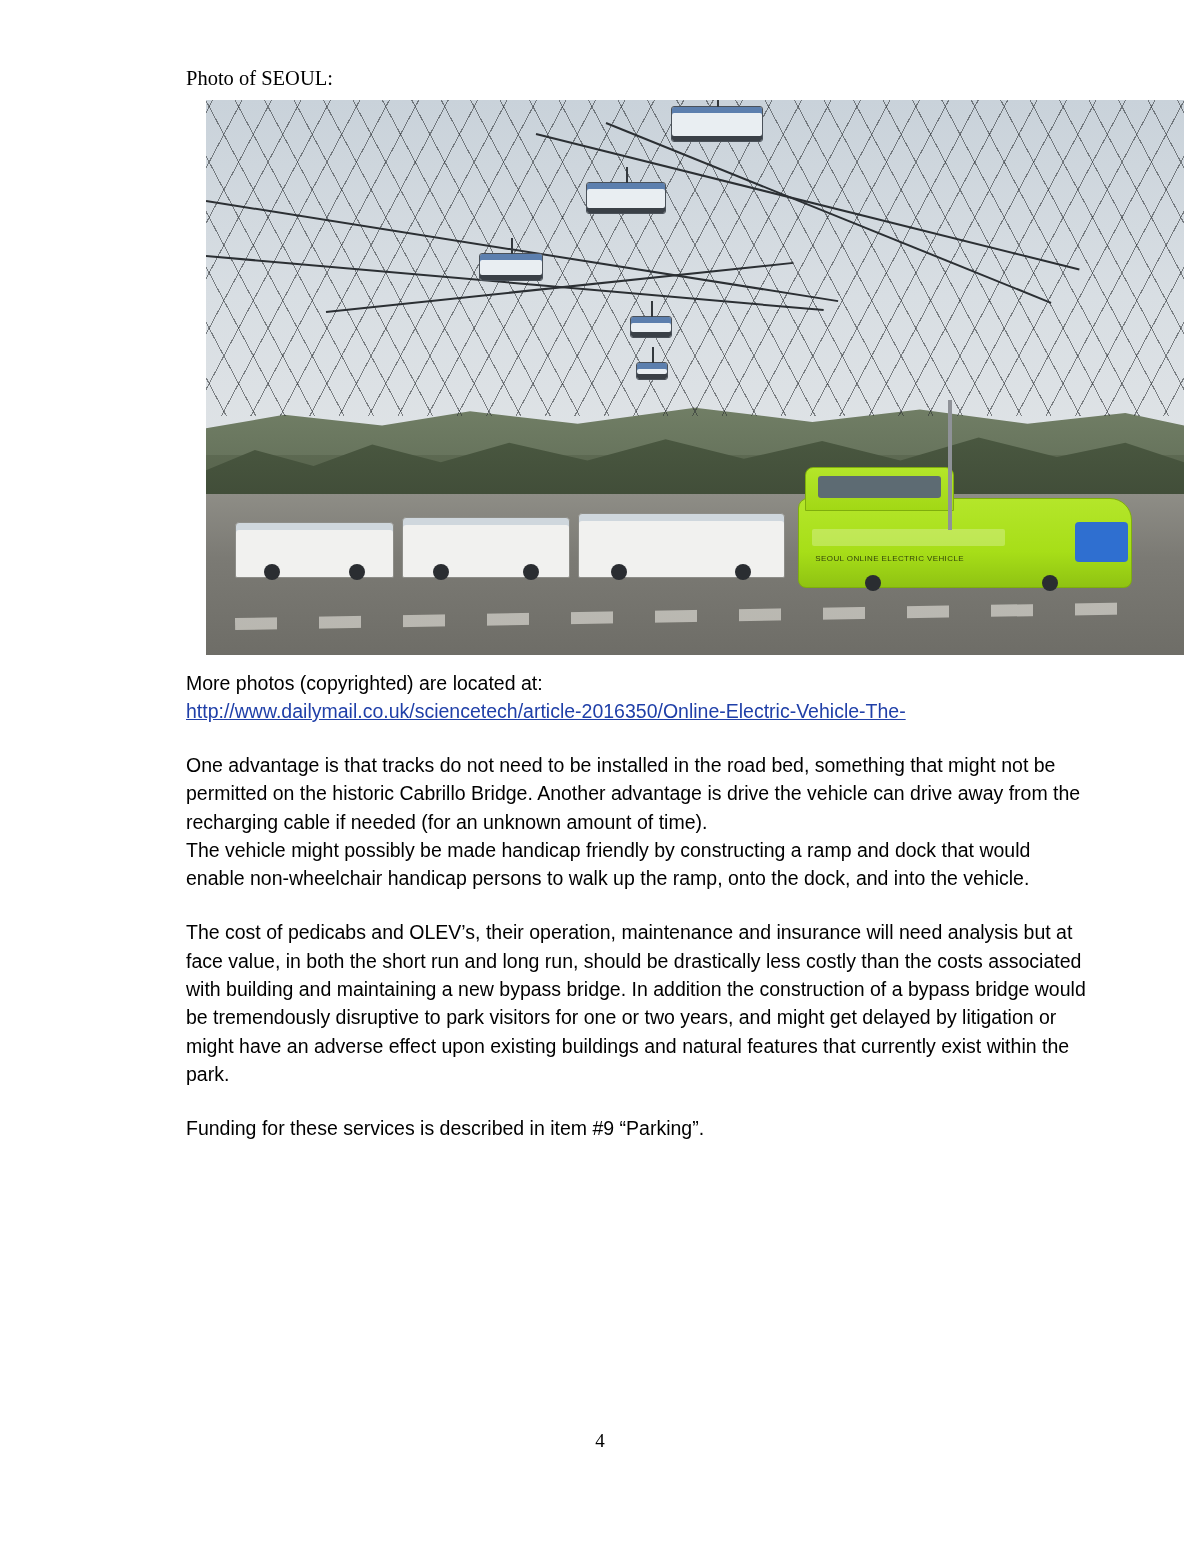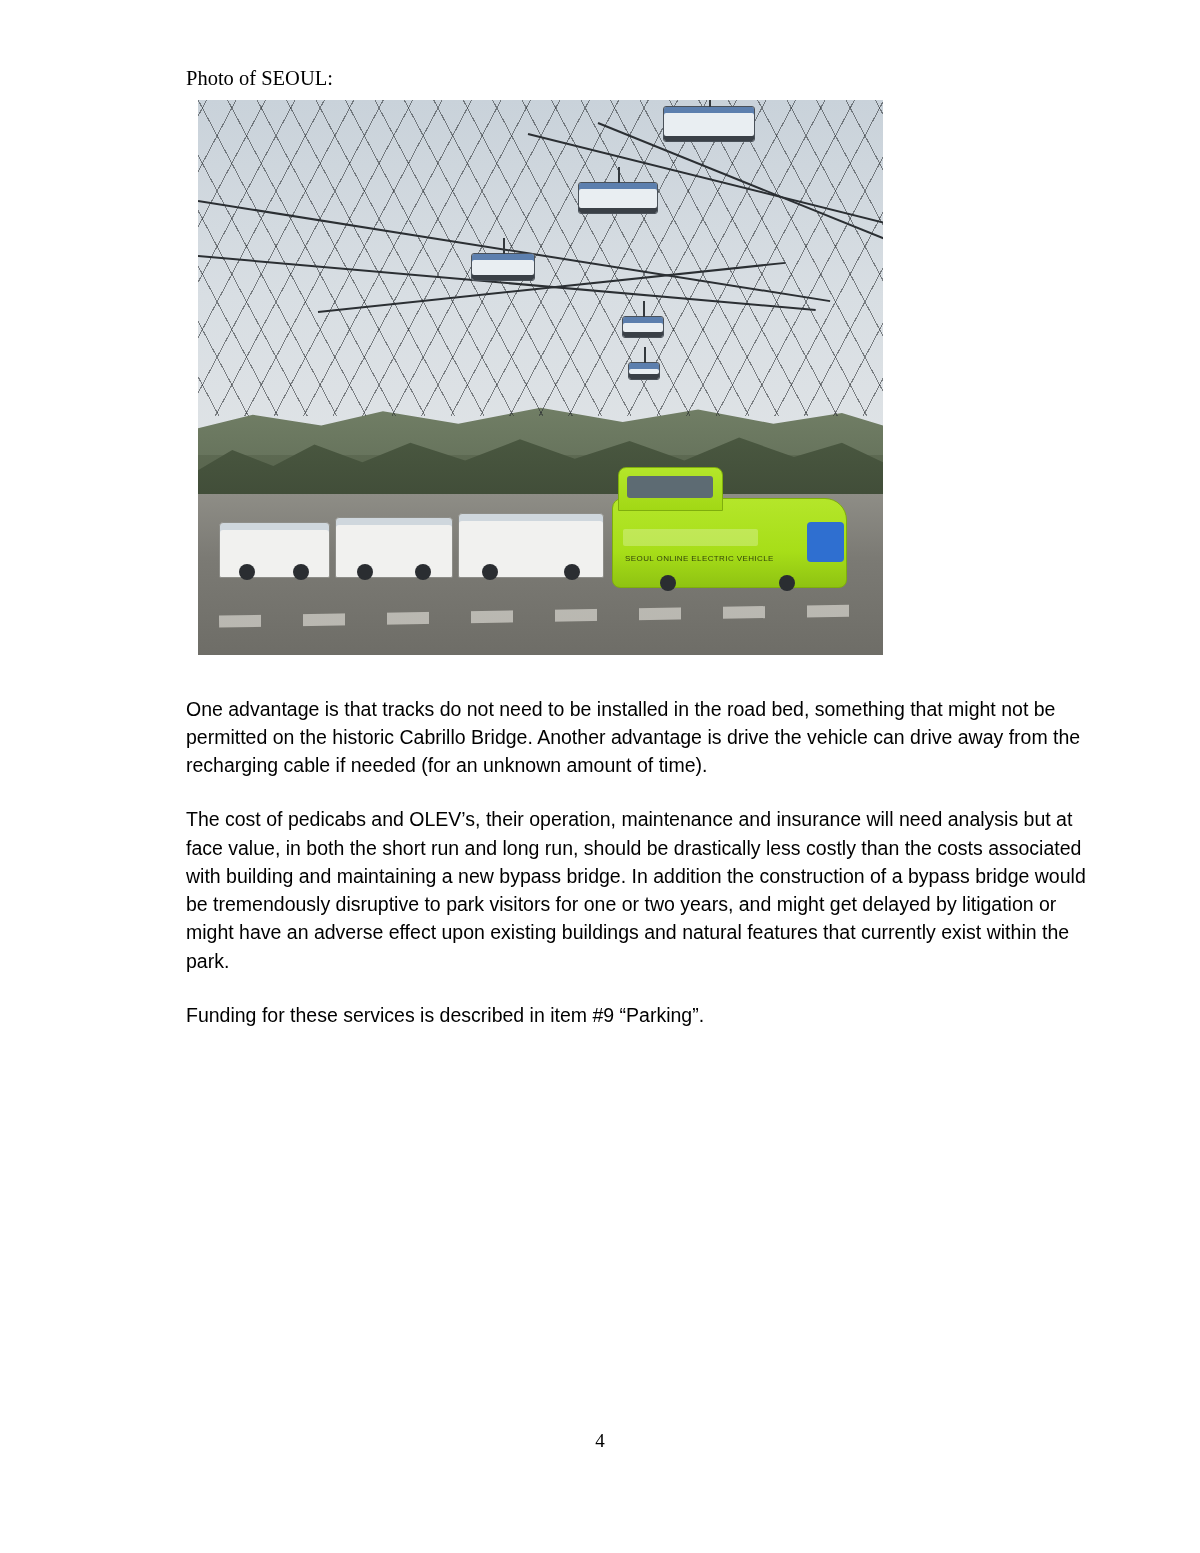--- a/index.html
+++ b/index.html
@@ -47,23 +47,23 @@
     height: 26px;
   }
   .link {
     color: #1f3fa8;
     text-decoration: underline;
     word-break: break-all;
     cursor: pointer;
   }
   .photo-wrap {
     position: relative;
-    width: 685px;
+    width: 978px;
     height: 555px;
-    margin: 2px 0 14px 12px;
+    margin: 2px 0 14px 20px;
     overflow: hidden;
     background: #000000;
   }
   
   .sky {
     position: absolute;
     left: 0; top: 0; width: 100%; height: 64%;
     background: linear-gradient(#c9d2da 0%, #d8dee3 55%, #dfe3e6 100%);
   }
   .ridge {
@@ -253,27 +253,30 @@
           <div class="loco-text">SEOUL ONLINE ELECTRIC VEHICLE</div>
           <div class="loco-blue"></div>
           <div class="wheel" style="left:20%;"></div>
           <div class="wheel" style="right:22%;"></div>
         </div>
       </div>
 
       <div class="pole" style="left:742px; top:300px; height:130px;"></div>
     </div>
 
+    <p class="body-text para">More photos (copyrighted) are located at:</p>
 
     <div>
+      <div class="body-text link">http://www.dailymail.co.uk/sciencetech/article-2016350/Online-Electric-Vehicle-The-</div>
     </div>
 
     <div class="spacer"></div>
 
     <p class="body-text para">One advantage is that tracks do not need to be installed in the road bed, something that might not be permitted on the historic Cabrillo Bridge. Another advantage is drive the vehicle can drive away from the recharging cable if needed (for an unknown amount of time).</p>
+    <p class="body-text para">The vehicle might possibly be made handicap friendly by constructing a ramp and dock that would enable non-wheelchair handicap persons to walk up the ramp, onto the dock, and into the vehicle.</p>
 
     <div class="spacer"></div>
 
     <p class="body-text para">The cost of pedicabs and OLEV’s, their operation, maintenance and insurance will need analysis but at face value, in both the short run and long run, should be drastically less costly than the costs associated with building and maintaining a new bypass bridge. In addition the construction of a bypass bridge would be tremendously disruptive to park visitors for one or two years, and might get delayed by litigation or might have an adverse effect upon existing buildings and natural features that currently exist within the park.</p>
 
     <div class="spacer"></div>
 
     <p class="body-text para">Funding for these services is described in item #9 “Parking”.</p>
 
   </div>

